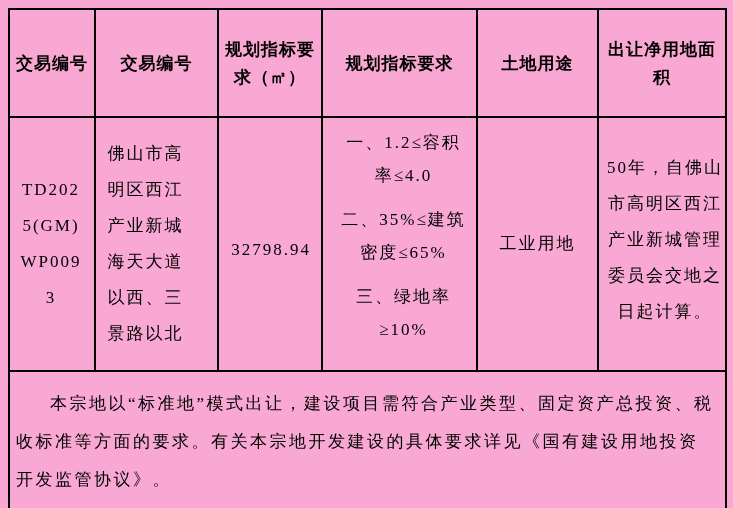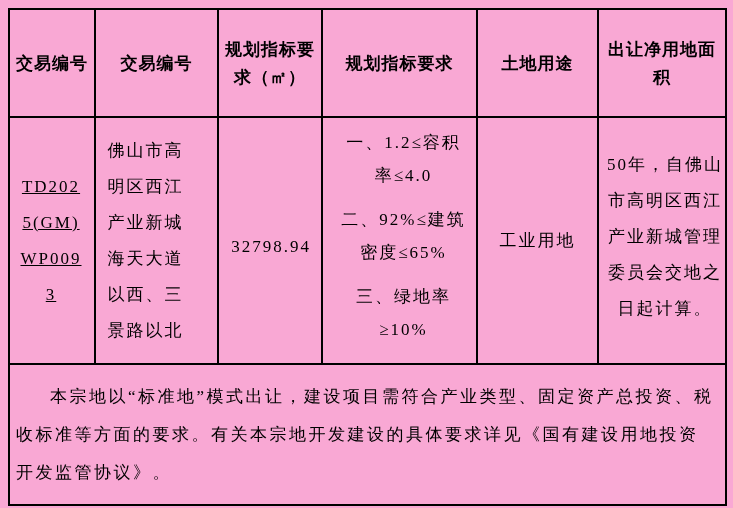--- a/index.html
+++ b/index.html
@@ -47,30 +47,29 @@
     font-size: 17px;
     line-height: 36px;
     letter-spacing: 2px;
     vertical-align: middle;
     text-align: center;
   }
   td.cell-transaction-id {
     padding: 0 10px 0 8px;
     word-break: break-all;
     letter-spacing: 1.5px;
-    text-decoration: underline;
   }
   td.cell-location { padding: 0 30px 0 8px; }
   td.cell-net-area { padding: 12px 4px 0 6px; letter-spacing: 1.5px; }
   td.cell-planning { padding: 8px 6px 8px 14px; }
   td.cell-planning p {
     margin: 0 0 11px 0;
     line-height: 33px;
   }
-  td.cell-planning p:last-child { margin-bottom: 9px; }
+  td.cell-planning p:last-child { margin-bottom: 16px; }
   td.cell-land-use { text-align: center; }
   td.cell-tenure { padding: 0 2px 8px 8px; }
   tr.footnote-row { height: 141px; }
   tr.footnote-row td {
     font-size: 17px;
     line-height: 38px;
     letter-spacing: 2.5px;
     vertical-align: middle;
     padding: 6px 8px 6px 6px;
   }
@@ -102,21 +101,21 @@
         <th>出让净用地面积</th>
       </tr>
     </thead>
     <tbody>
       <tr class="data-row">
         <td class="cell-transaction-id">TD2025(GM)WP0093</td>
         <td class="cell-location">佛山市高明区西江产业新城海天大道以西、三景路以北</td>
         <td class="cell-net-area">32798.94</td>
         <td class="cell-planning">
           <p>一、1.2≤容积率≤4.0</p>
-          <p>二、92%≤建筑密度≤65%</p>
+          <p>二、35%≤建筑密度≤65%</p>
           <p>三、绿地率≥10%</p>
         </td>
         <td class="cell-land-use">工业用地</td>
         <td class="cell-tenure">50年，自佛山市高明区西江产业新城管理委员会交地之日起计算。</td>
       </tr>
       <tr class="footnote-row">
         <td colspan="6">
           <p>本宗地以“标准地”模式出让，建设项目需符合产业类型、固定资产总投资、税收标准等方面的要求。有关本宗地开发建设的具体要求详见《国有建设用地投资开发监管协议》。</p>
         </td>
       </tr>

